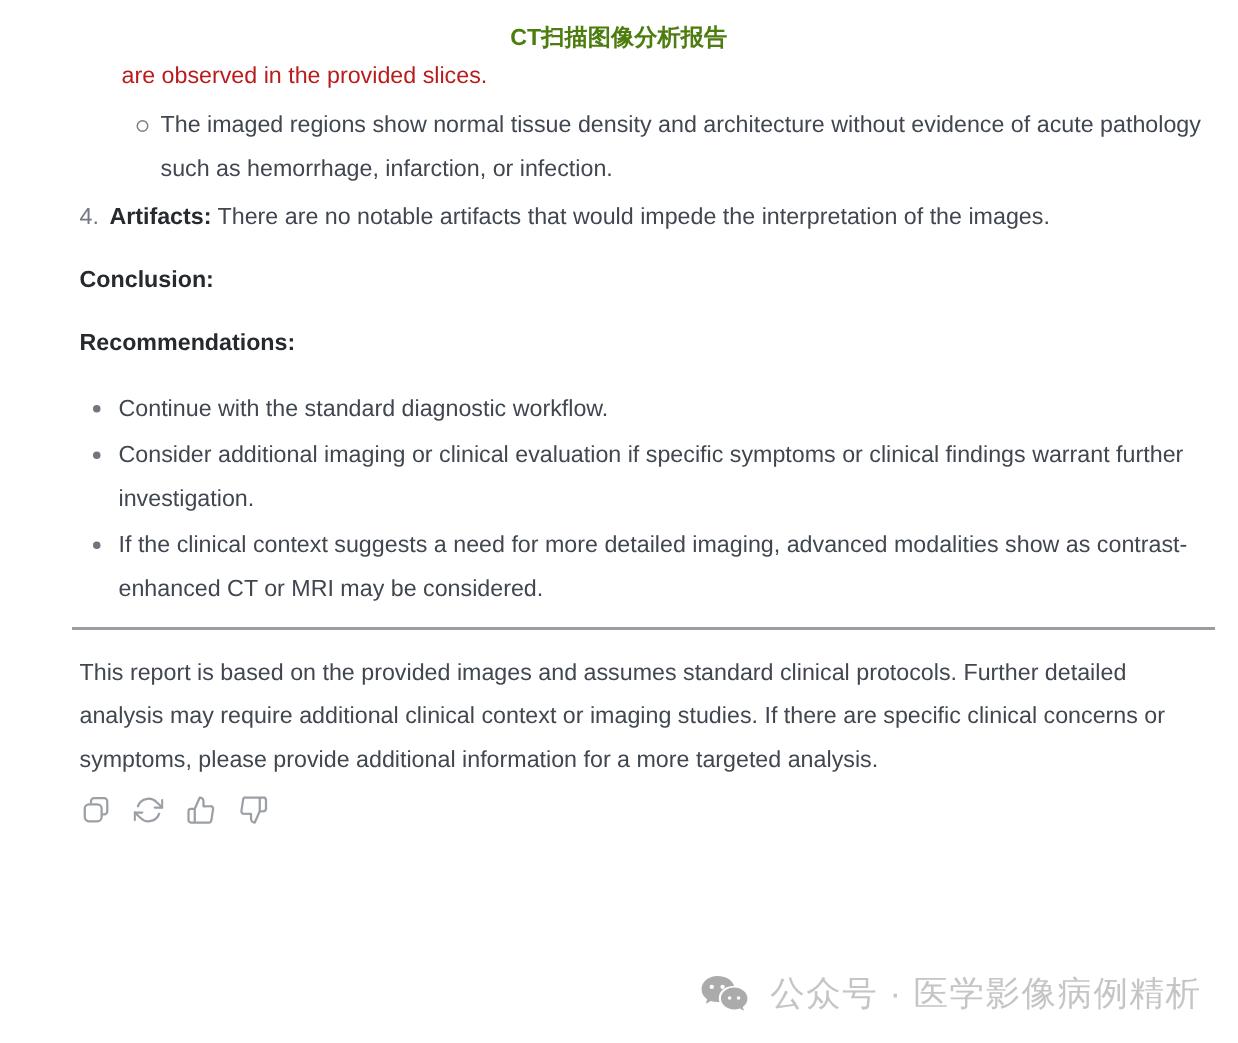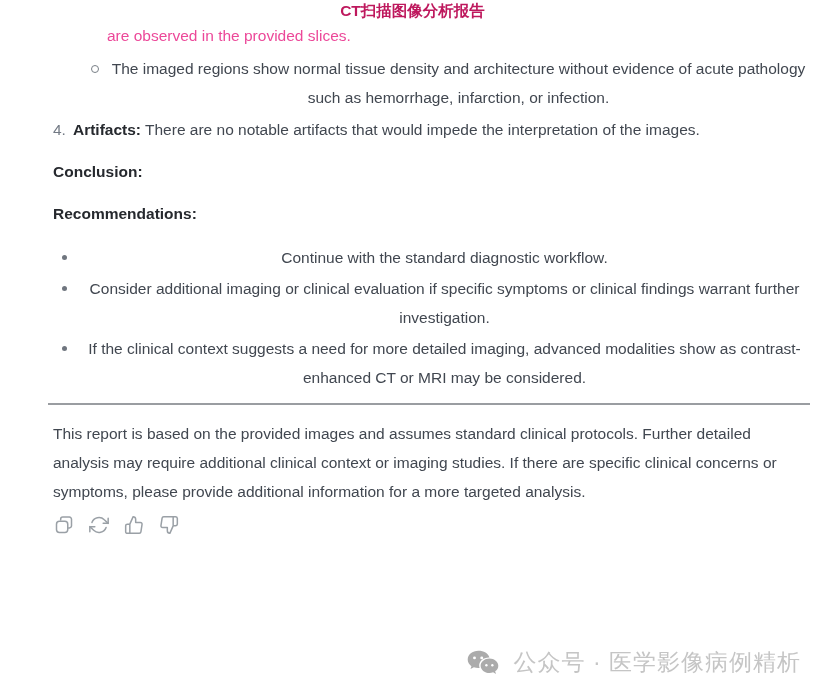--- a/index.html
+++ b/index.html
@@ -2,28 +2,28 @@
 <html><head>
 <meta charset="utf-8">
 <style>
   html,body{margin:0;padding:0;}
   body{
     width:825px;height:695px;background:#ffffff;overflow:hidden;position:relative;
     font-family:"Liberation Sans","DejaVu Sans",sans-serif;
     color:#414750;
   }
   .page-title{
-    text-align:center;font-size:15.5px;font-weight:700;color:#be185d;
-    padding-top:1px;line-height:20px;
+    text-align:center;font-size:15.5px;font-weight:700;color:#4d7c0f;
+    padding-top:16px;line-height:20px;
   }
   .content{
     padding:0 15px 0 53px;font-size:15.5px;line-height:29px;
   }
-  .faded-line{color:#ec4899;margin:0 0 4px 54px;}
-  ul{list-style:none;margin:0;padding:0;text-align:center;}
+  .faded-line{color:#b91c1c;margin:0 0 4px 28px;}
+  ul{list-style:none;margin:0;padding:0;}
   .sub-list li{position:relative;padding-left:54px;margin-bottom:3px;}
   .circle-bullet{
     position:absolute;left:38px;top:11px;width:6px;height:6px;
     border:1.5px solid #797f87;border-radius:50%;background:transparent;
   }
   .numbered-item{margin-top:3px;}
   .num-marker{color:#737a85;margin-right:7px;}
   b,.bold{font-weight:700;color:#26292e;margin-top:10px;}
   .section-heading{font-size:15.5px;font-weight:700;color:#26292e;margin:13px 0 0;line-height:29px;}
   .para{margin:0;}

